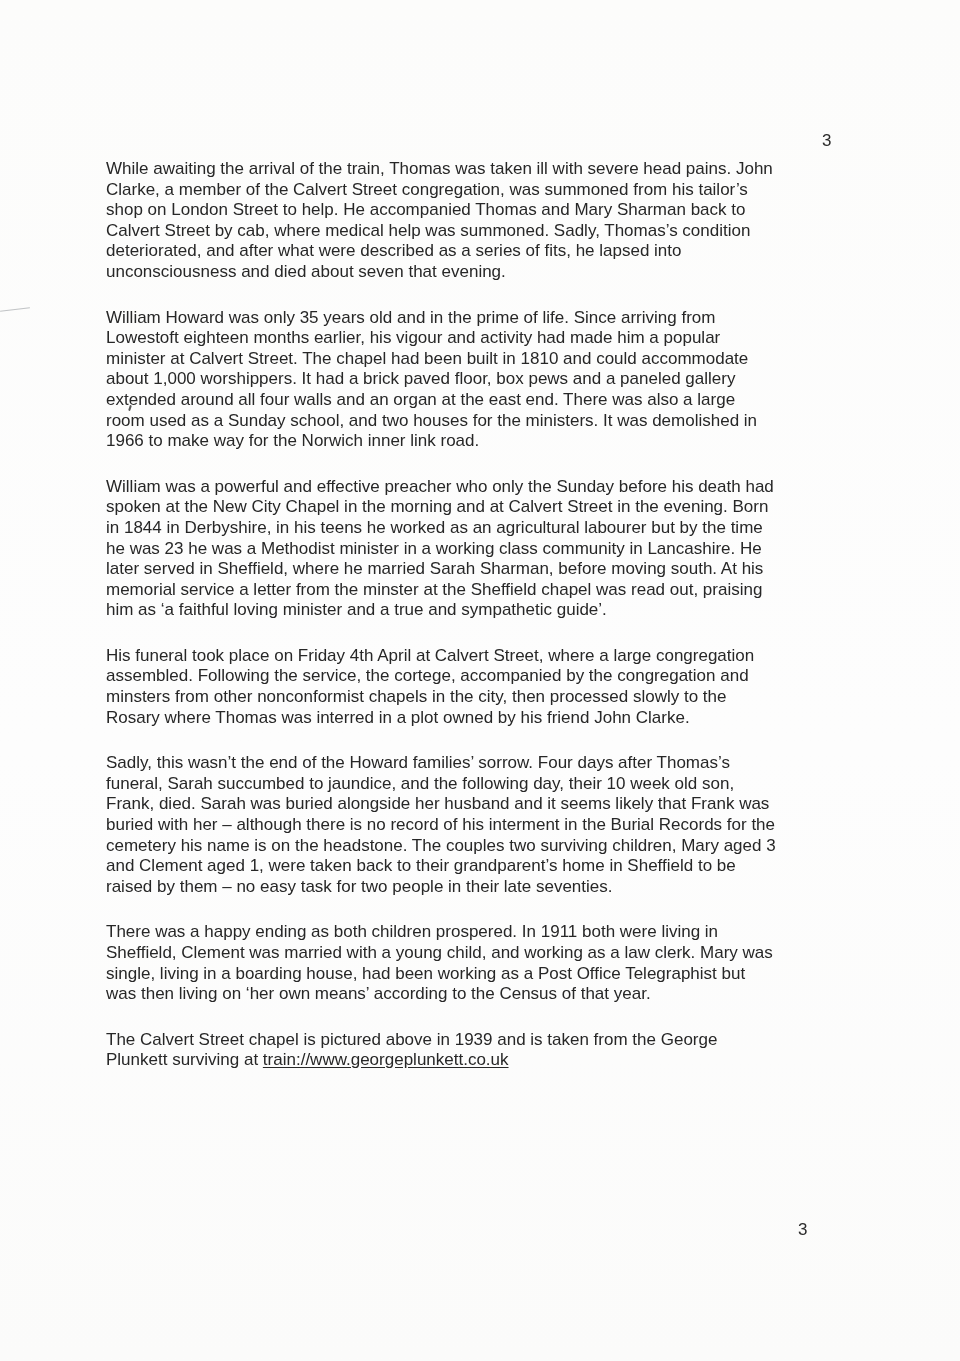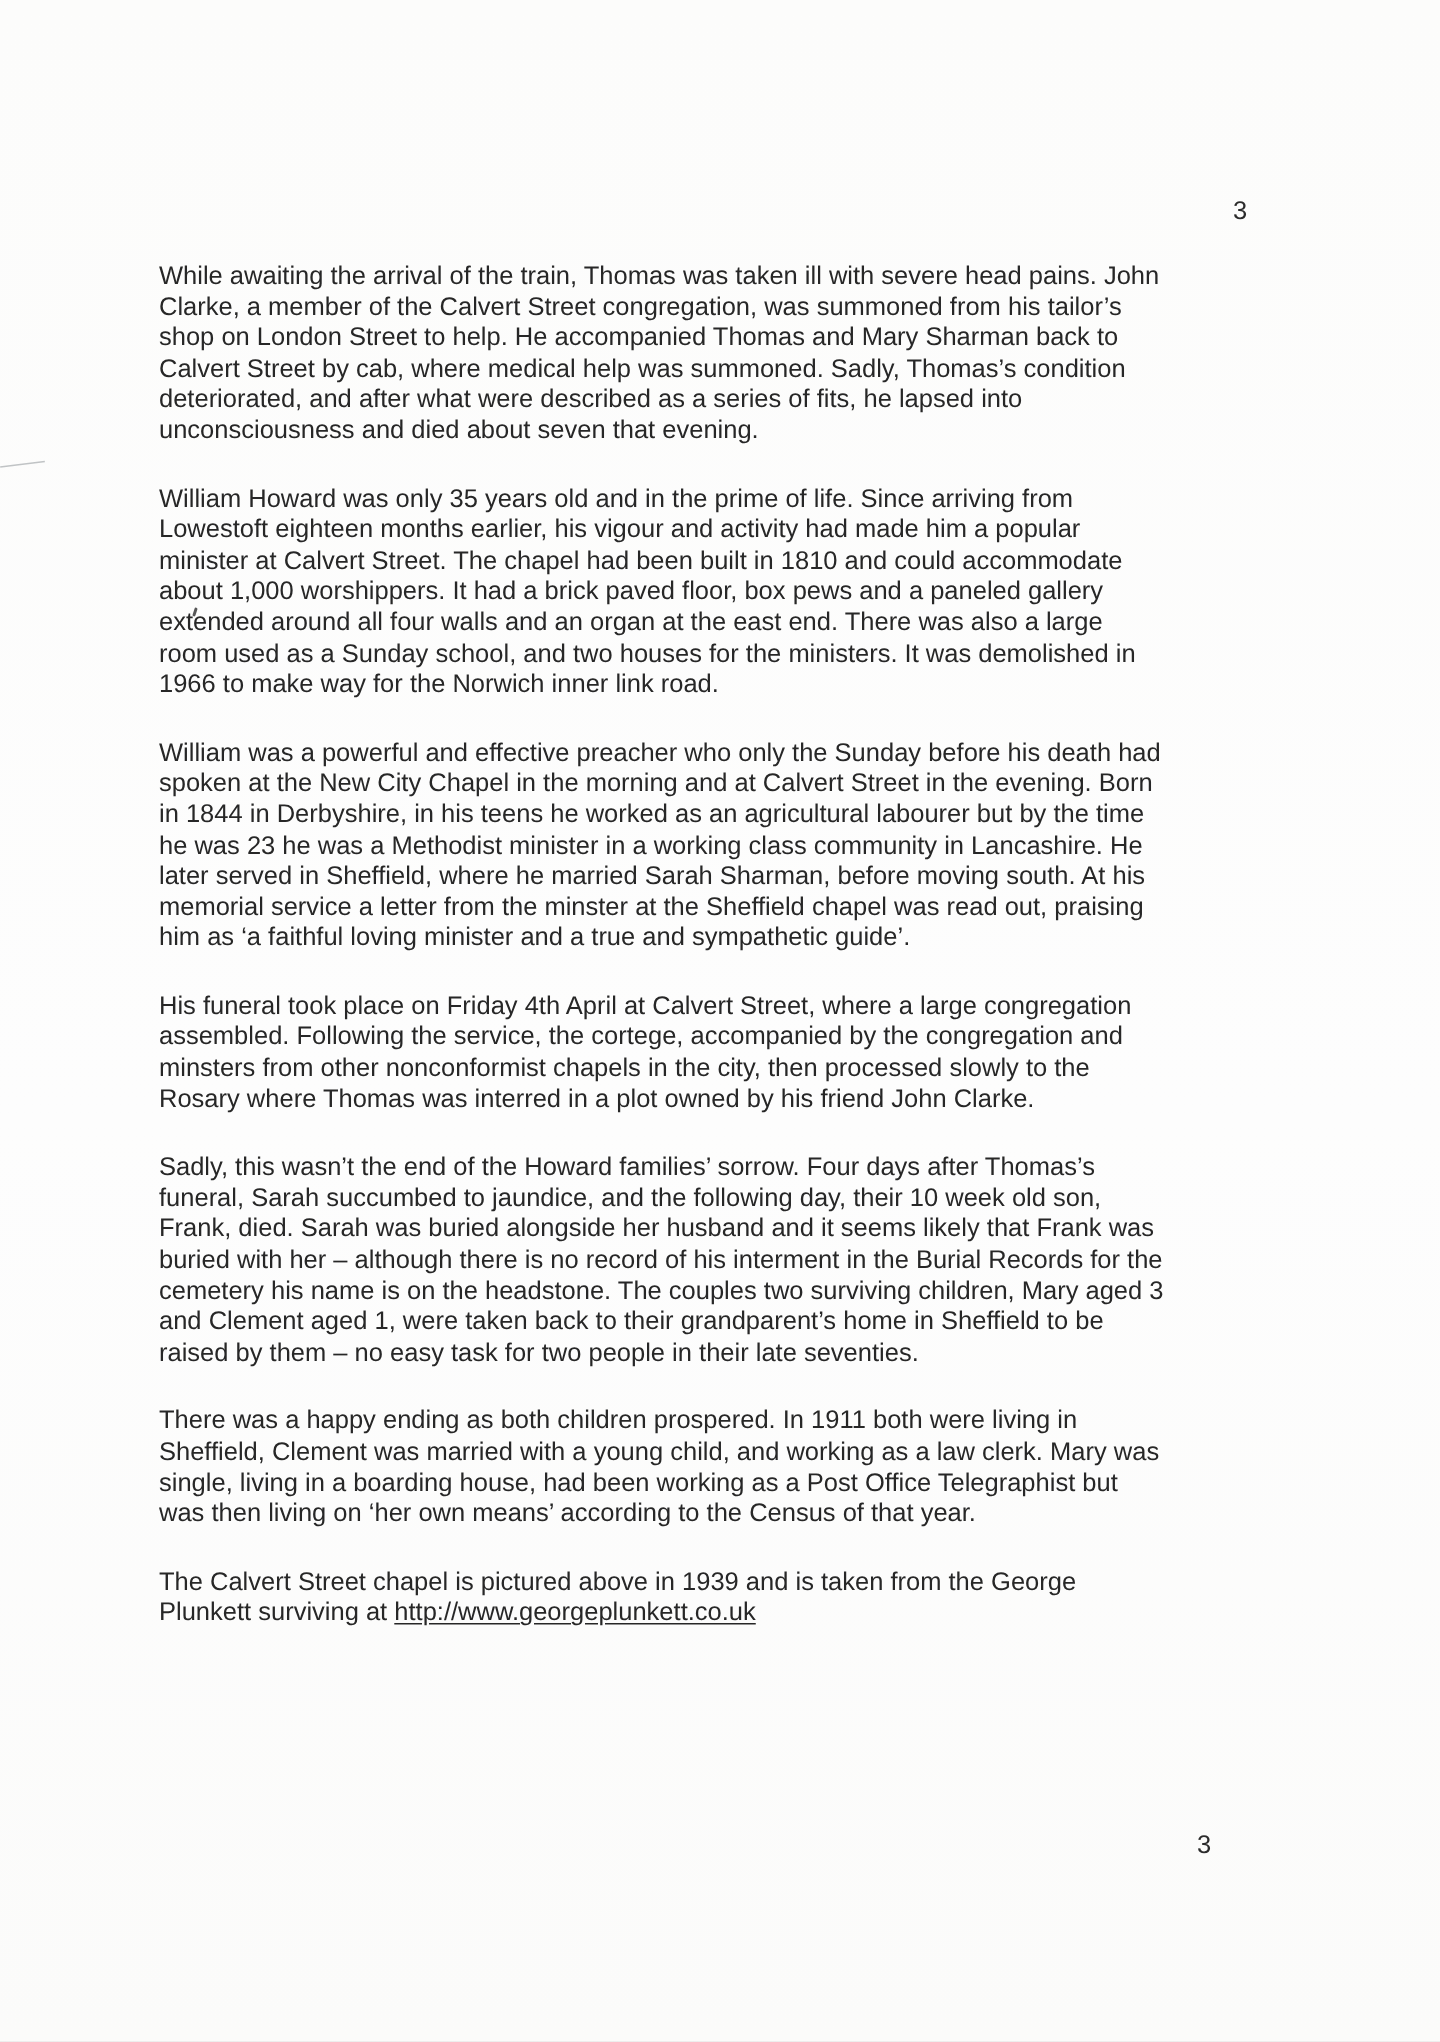--- a/index.html
+++ b/index.html
@@ -22,21 +22,21 @@
     font-size: 17px;
     line-height: 20px;
     color: #2b2b2b;
   }
   .page-number.top    { left: 822px; top: 131px; }
   .page-number.bottom { left: 798px; top: 1220px; }
 
   .content {
     position: absolute;
     left: 106px;
-    top: 174px;
+    top: 159px;
     width: 800px;
   }
   .para {
     margin: 0 0 25px 0;
     font-size: 17px;
     line-height: 20.6px;
     white-space: pre;          
     color: #272727;
   }
   .para.closing { margin-bottom: 18px; }
@@ -112,21 +112,21 @@
 buried with her – although there is no record of his interment in the Burial Records for the
 cemetery his name is on the headstone. The couples two surviving children, Mary aged 3
 and Clement aged 1, were taken back to their grandparent’s home in Sheffield to be
 raised by them – no easy task for two people in their late seventies.</p>
 
     <p class="para">There was a happy ending as both children prospered. In 1911 both were living in
 Sheffield, Clement was married with a young child, and working as a law clerk. Mary was
 single, living in a boarding house, had been working as a Post Office Telegraphist but
 was then living on ‘her own means’ according to the Census of that year.</p>
 
-    <p class="para closing"><span>The Calvert Street chapel is pictured above in 1939 and is taken from the George</span><br><span>Plunkett surviving at </span><a class="link">http://www.georgeplunkett.co.uk</a></p>
+    <p class="para closing"><span>The Calvert Street chapel is pictured above in 1939 and is taken from the George</span><br><span>Plunkett surviving at </span><a class="link">train://www.georgeplunkett.co.uk</a></p>
 
   </main>
 
   <div class="page-number bottom">3</div>
 
   <div class="scan-mark-left"></div>
   <div class="scan-mark-tick"></div>
 
 </div>
 

